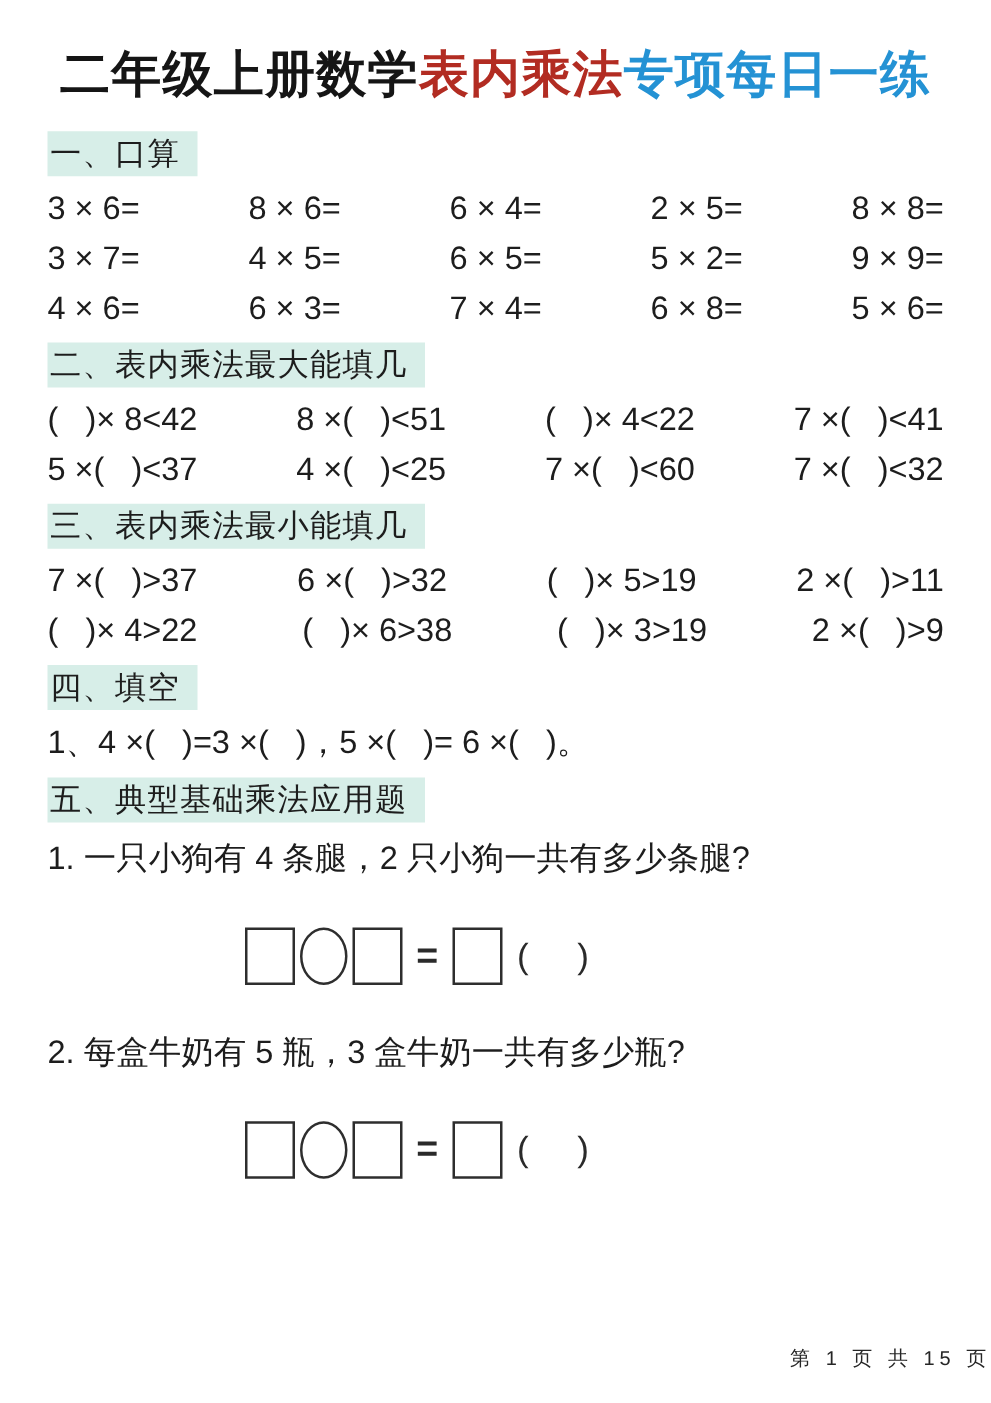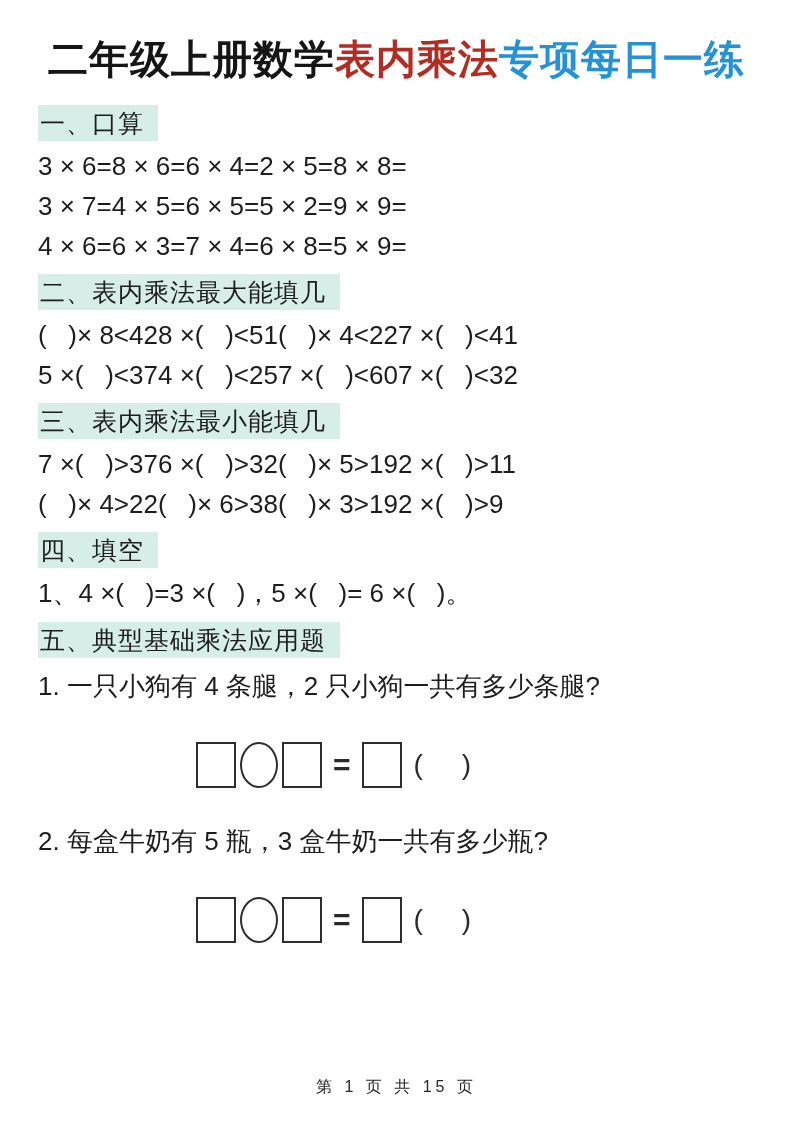--- a/index.html
+++ b/index.html
@@ -38,20 +38,21 @@
     background: var(--c-highlight);
     font-size: 25px;
     line-height: 34px;
     padding: 1px 14px 1px 2px;
     margin: 8px 0 5px 0;
     letter-spacing: 1px;
     font-weight: 400;
   }
   .row {
     display: flex;
+    justify-content: space-between;
     font-size: 26px;
     line-height: 40px;
     white-space: nowrap;
   }
   .fill-item, .q-text {
     font-size: 26px;
     line-height: 39px;
     margin: 1px 0;
     white-space: nowrap;
   }
@@ -88,21 +89,21 @@
     font-size: 28px;
     margin-left: 12px;
     color: #2a2a2a;
     white-space: pre;
   }
   .footer {
     position: absolute;
     bottom: 24px;
     left: 0;
     width: 100%;
-    text-align: center;
+    text-align: right;
     font-size: 16px;
     letter-spacing: 4px;
     color: #262626;
   }
 </style>
 </head>
 <body>
 
 <div class="page">
 
@@ -122,21 +123,21 @@
       <span>4 × 5=</span>
       <span>6 × 5=</span>
       <span>5 × 2=</span>
       <span>9 × 9=</span>
     </div>
     <div class="row">
       <span>4 × 6=</span>
       <span>6 × 3=</span>
       <span>7 × 4=</span>
       <span>6 × 8=</span>
-      <span>5 × 9=</span>
+      <span>5 × 6=</span>
     </div>
   </div>
 
   <div class="sec">
     <div class="sec-head">二、表内乘法最大能填几</div>
     <div class="row">
       <span>(&nbsp;&nbsp;&nbsp;)× 8&lt;42</span>
       <span>8 ×(&nbsp;&nbsp;&nbsp;)&lt;51</span>
       <span>(&nbsp;&nbsp;&nbsp;)× 4&lt;22</span>
       <span>7 ×(&nbsp;&nbsp;&nbsp;)&lt;41</span>

